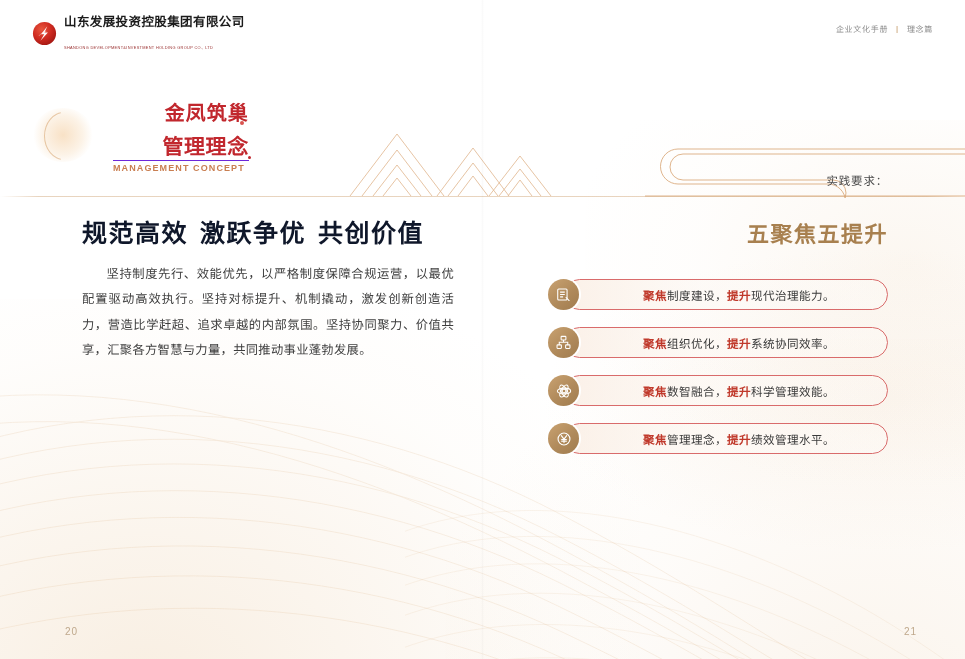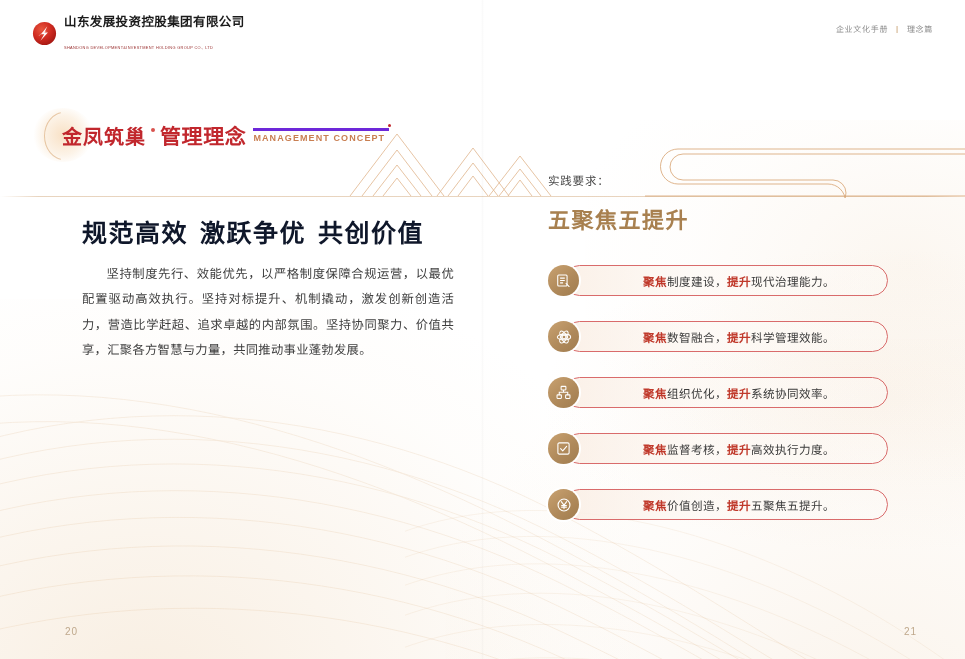--- a/index.html
+++ b/index.html
@@ -173,23 +173,24 @@
     top: 4px;
     width: 38px;
     height: 46px;
     border: 1.4px solid rgba(214,160,105,0.55);
     border-radius: 50%;
     clip-path: polygon(0 0, 42% 0, 42% 100%, 0 100%);
   }
   .badge-inner {
     position: relative;
     display: flex;
-    align-items: center;
+    align-items: flex-end;
     padding-left: 22px;
     white-space: nowrap;
+    flex-direction: column;
   }
   .badge-main {
     font-size: 20px;
     font-weight: bold;
     color: #c1272d;
     letter-spacing: 1px;
   }
   .badge-dot {
     display: inline-block;
     width: 4px;
@@ -210,23 +211,24 @@
     position: relative;
     display: inline-flex;
     align-items: flex-end;
     margin-left: 7px;
   }
   .badge-en {
     font-size: 9px;
     color: #c97f52;
     letter-spacing: 1.1px;
     font-weight: bold;
-    border-top: 3px solid #6d28d9;
+    border-top: 1px solid #6d28d9;
     padding-top: 2px;
     padding-right: 4px;
+    margin-left: 44px;
   }
   .badge-en-dot {
     position: absolute;
     right: -2px;
     top: -4px;
     width: 3px;
     height: 3px;
     border-radius: 50%;
     background: #c1272d;
   }
@@ -287,39 +289,40 @@
     text-indent: 2em;
     letter-spacing: 0.3px;
   }
 
   
   .col-right {
     position: absolute;
     left: 548px;
     top: 172px;
     width: 340px;
+    text-align: right;
   }
   .practice-label {
     font-size: 11.5px;
     color: #4a4a4a;
     letter-spacing: 0.8px;
     font-weight: normal;
   }
   .right-headline {
-    margin-top: 14px;
+    margin-top: 28px;
     font-size: 22px;
     font-weight: bold;
     color: #a8804f;
     letter-spacing: 1.5px;
   }
   .pill-list {
     margin-top: 31px;
     display: flex;
     flex-direction: column;
-    gap: 25px;
+    gap: 17px;
   }
   .pill-row {
     position: relative;
     height: 31px;
     display: flex;
     align-items: center;
   }
   .pill-bar {
     position: absolute;
     left: 16px;
@@ -517,67 +520,54 @@
             <rect x="3.2" y="3.5" width="11" height="13" rx="1.2"></rect>
             <path d="M6 7.2h5.5M6 10h5.5M6 12.8h3.5"></path>
             <path d="M13 13.5l3.6 3.6" stroke-linecap="round"></path>
           </svg>
         </div>
       </div>
 
       <div class="pill-row">
         <div class="pill-bar">
           <span class="pill-text">
+            <span class="hl">聚焦</span><span>组织优化，</span><span class="hl">提升</span><span>系统协同效率。</span>
+          </span>
+        </div>
+        <div class="pill-icon">
+          <svg width="17" height="17" viewBox="0 0 20 20" fill="none" stroke="#ffffff" stroke-width="1.25">
+            <rect x="7.2" y="2.8" width="5.6" height="4.2" rx="0.7"></rect>
+            <rect x="2.4" y="12.8" width="5.1" height="4.2" rx="0.7"></rect>
+            <rect x="12.5" y="12.8" width="5.1" height="4.2" rx="0.7"></rect>
+            <path d="M10 7v2.6M5 12.8V9.6h10v3.2"></path>
+          </svg>
+        </div>
+      </div>
+
+      <div class="pill-row">
+        <div class="pill-bar">
+          <span class="pill-text">
             <span class="hl">聚焦</span><span>数智融合，</span><span class="hl">提升</span><span>科学管理效能。</span>
           </span>
         </div>
         <div class="pill-icon">
           <svg width="18" height="18" viewBox="0 0 20 20" fill="none" stroke="#ffffff" stroke-width="1.2">
             <circle cx="10" cy="10" r="2.1"></circle>
             <ellipse cx="10" cy="10" rx="7.4" ry="3.2"></ellipse>
             <ellipse cx="10" cy="10" rx="7.4" ry="3.2" transform="rotate(60 10 10)"></ellipse>
             <ellipse cx="10" cy="10" rx="7.4" ry="3.2" transform="rotate(120 10 10)"></ellipse>
           </svg>
         </div>
       </div>
 
+
       <div class="pill-row">
         <div class="pill-bar">
           <span class="pill-text">
-            <span class="hl">聚焦</span><span>组织优化，</span><span class="hl">提升</span><span>系统协同效率。</span>
-          </span>
-        </div>
-        <div class="pill-icon">
-          <svg width="17" height="17" viewBox="0 0 20 20" fill="none" stroke="#ffffff" stroke-width="1.25">
-            <rect x="7.2" y="2.8" width="5.6" height="4.2" rx="0.7"></rect>
-            <rect x="2.4" y="12.8" width="5.1" height="4.2" rx="0.7"></rect>
-            <rect x="12.5" y="12.8" width="5.1" height="4.2" rx="0.7"></rect>
-            <path d="M10 7v2.6M5 12.8V9.6h10v3.2"></path>
-          </svg>
-        </div>
-      </div>
-
-      <div class="pill-row">
-        <div class="pill-bar">
-          <span class="pill-text">
-            <span class="hl">聚焦</span><span>监督考核，</span><span class="hl">提升</span><span>高效执行力度。</span>
-          </span>
-        </div>
-        <div class="pill-icon">
-          <svg width="17" height="17" viewBox="0 0 20 20" fill="none" stroke="#ffffff" stroke-width="1.3">
-            <rect x="3.4" y="3.4" width="13.2" height="13.2" rx="1.6"></rect>
-            <path d="M6.6 10.1l2.5 2.6 4.6-5.1" stroke-linecap="round" stroke-linejoin="round"></path>
-          </svg>
-        </div>
-      </div>
-
-      <div class="pill-row">
-        <div class="pill-bar">
-          <span class="pill-text">
-            <span class="hl">聚焦</span><span>价值创造，</span><span class="hl">提升</span><span>五聚焦五提升。</span>
+            <span class="hl">聚焦</span><span>管理理念，</span><span class="hl">提升</span><span>绩效管理水平。</span>
           </span>
         </div>
         <div class="pill-icon">
           <svg width="18" height="18" viewBox="0 0 20 20" fill="none" stroke="#ffffff" stroke-width="1.25">
             <circle cx="10" cy="10" r="6.6"></circle>
             <path d="M7 6.2l3 4 3-4M10 10.2V14M7.4 10.6h5.2M7.4 12.4h5.2" stroke-linecap="round" stroke-linejoin="round"></path>
           </svg>
         </div>
       </div>
 

